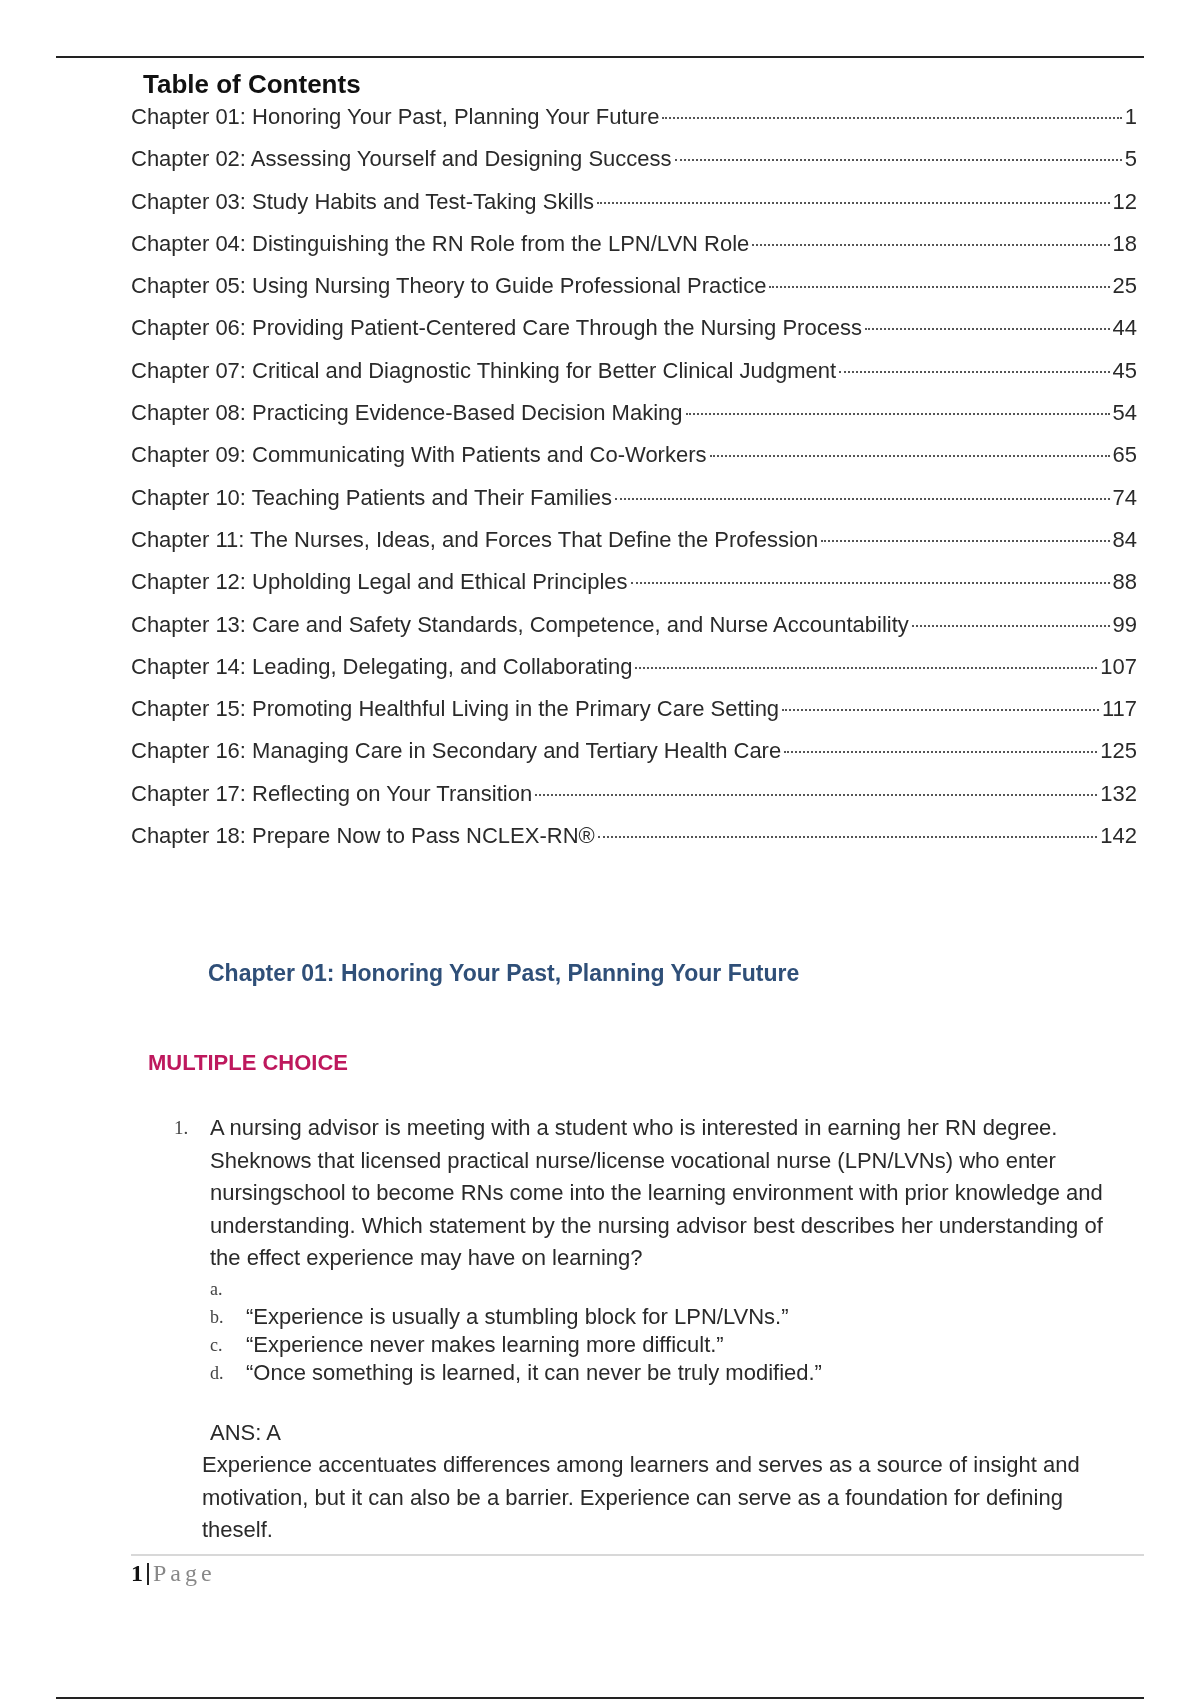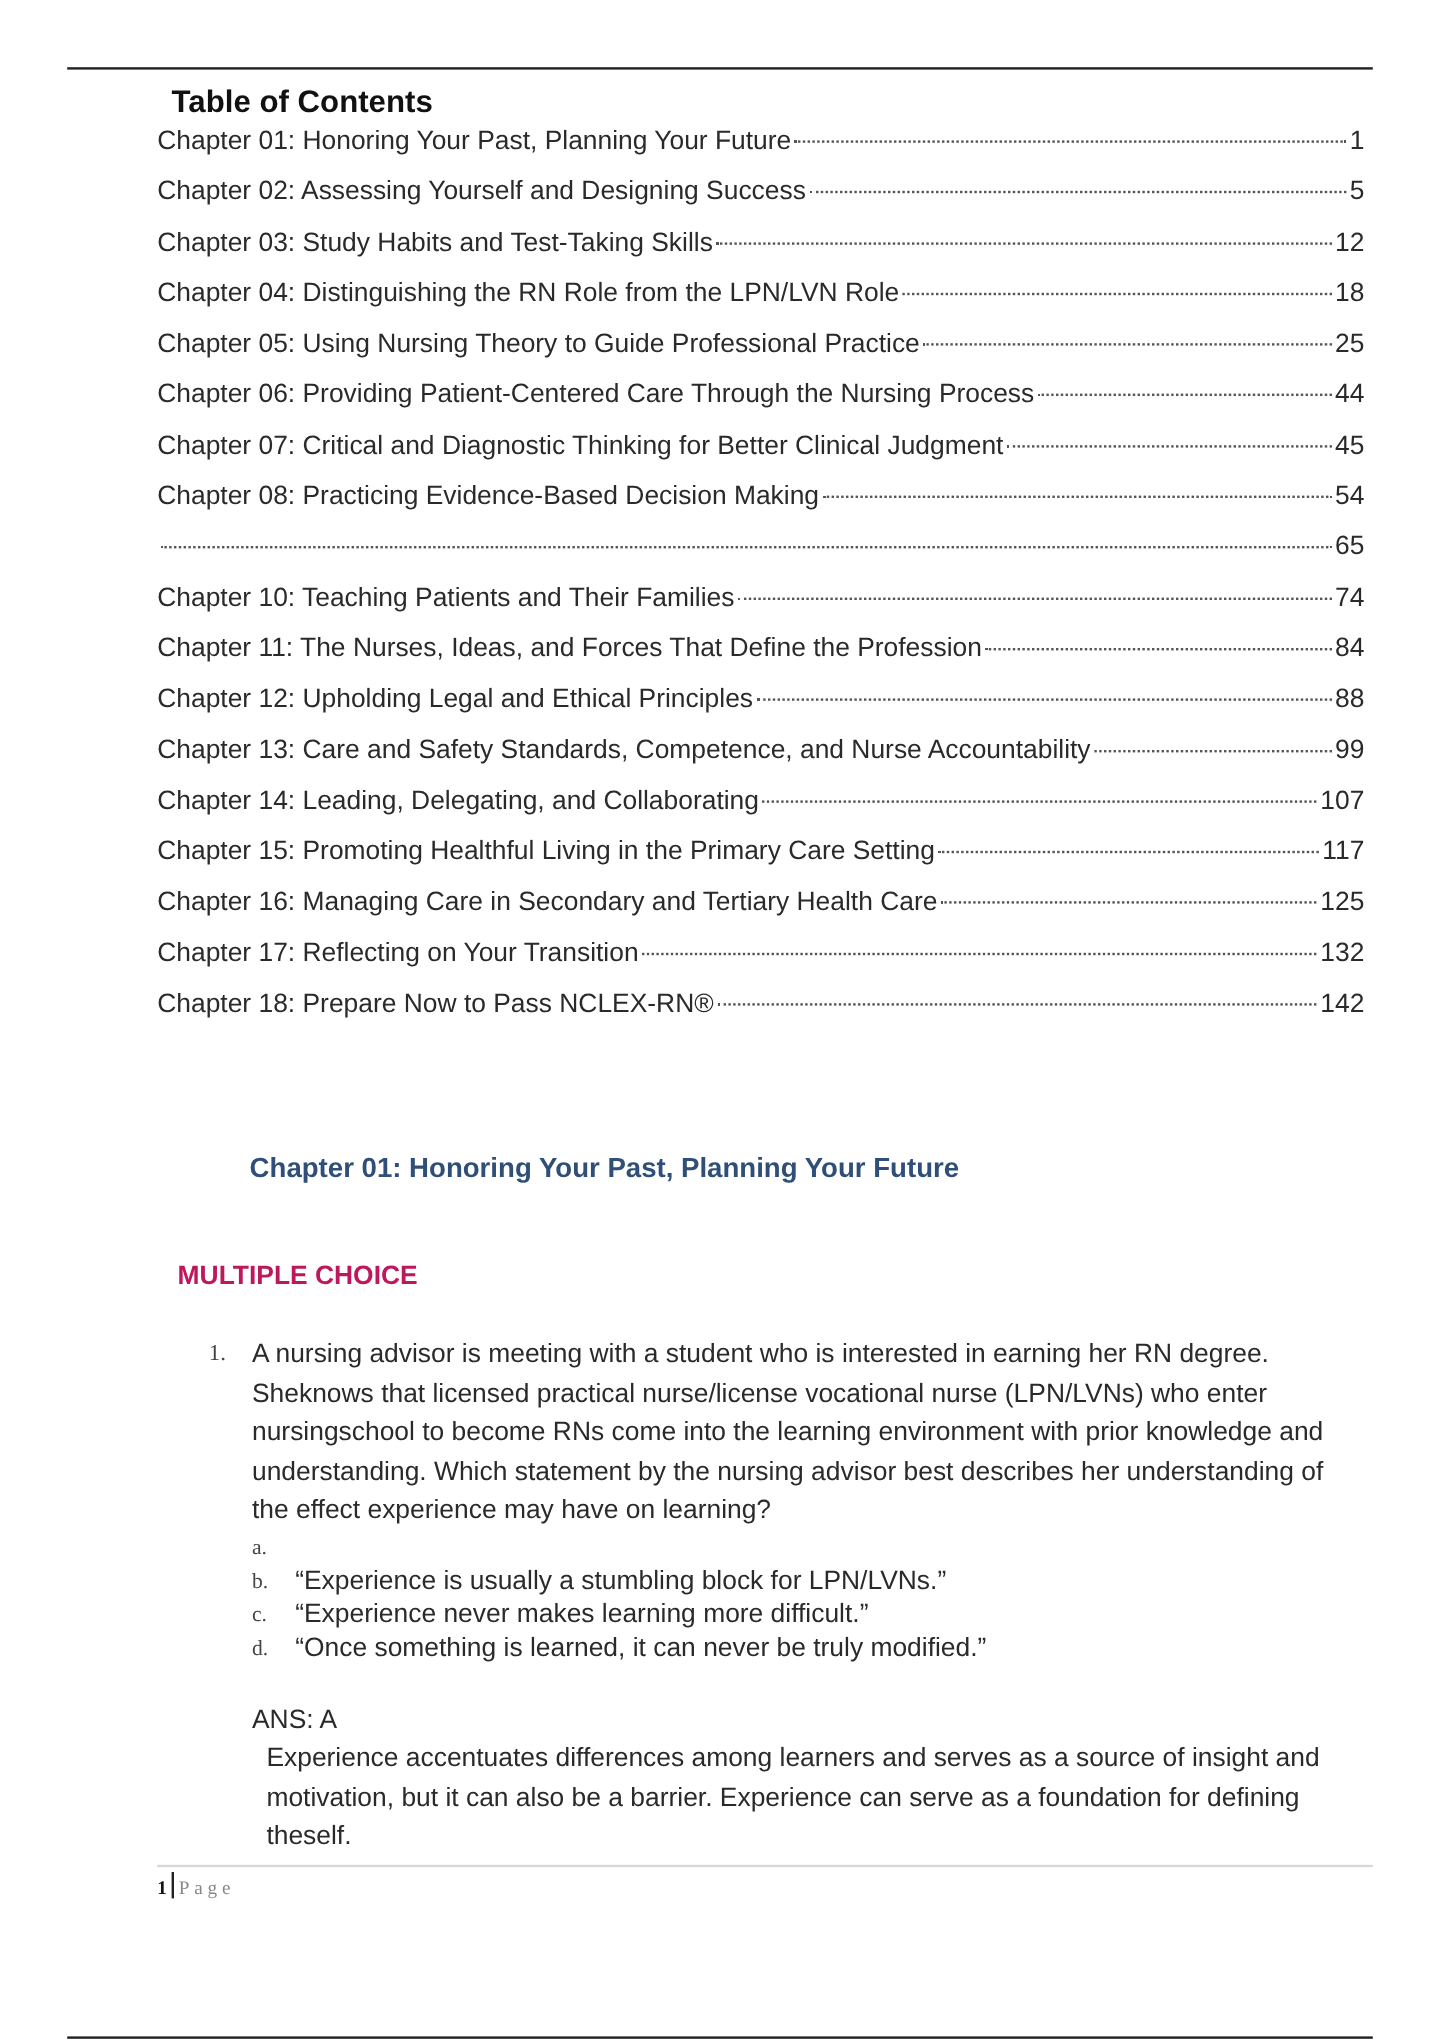--- a/index.html
+++ b/index.html
@@ -22,24 +22,24 @@
     .section-heading { position: absolute; left: 148px; top: 1050px; font-size: 22px; font-weight: bold; color: #be185d; }
 
     .question { position: absolute; left: 174px; top: 1112px; width: 930px; font-size: 22px; line-height: 32.5px; color: #2a2a2a; }
     .q-row { display: flex; }
     .q-num { width: 36px; font-family: "Liberation Serif", serif; font-size: 19px; color: #444; }
     .q-text { flex: 1; }
     .options { margin-left: 36px; }
     .opt { display: flex; line-height: 28px; }
     .opt-letter { width: 36px; font-family: "Liberation Serif", serif; font-size: 18px; color: #444; }
     .ans { margin-left: 36px; margin-top: 30px; }
-    .rationale { margin-left: 48px; }
+    .rationale { margin-left: 28px; }
 
     .footer-rule { position: absolute; left: 131px; right: 56px; top: 1554px; height: 2px; background: #d8d8d8; }
-    .footer { position: absolute; left: 131px; top: 1560px; font-family: "Liberation Serif", serif; font-size: 16px; text-align: right; }
+    .footer { position: absolute; left: 131px; top: 1560px; font-family: "Liberation Serif", serif; font-size: 24px; text-align: right; }
     .footer .num { font-weight: bold; color: #111; }
     .footer .sep { display: inline-block; width: 2px; height: 22px; background: #222; margin: 0 4px; vertical-align: -4px; }
     .footer .word { color: #888; letter-spacing: 4px; }
   </style>
 </head>
 <body>
 
 <div class="rule-top"></div>
 
 <div class="toc">
@@ -79,20 +79,21 @@
         <span class="label">Chapter 07: Critical and Diagnostic Thinking for Better Clinical Judgment</span>
         <span class="leader"></span>
         <span class="page">45</span>
       </div>
       <div class="toc-entry">
         <span class="label">Chapter 08: Practicing Evidence-Based Decision Making</span>
         <span class="leader"></span>
         <span class="page">54</span>
       </div>
       <div class="toc-entry">
+        <span class="label">Chapter 09: Communicating With Patients and Co-Workers</span>
         <span class="leader"></span>
         <span class="page">65</span>
       </div>
       <div class="toc-entry">
         <span class="label">Chapter 10: Teaching Patients and Their Families</span>
         <span class="leader"></span>
         <span class="page">74</span>
       </div>
       <div class="toc-entry">
         <span class="label">Chapter 11: The Nurses, Ideas, and Forces That Define the Profession</span>

